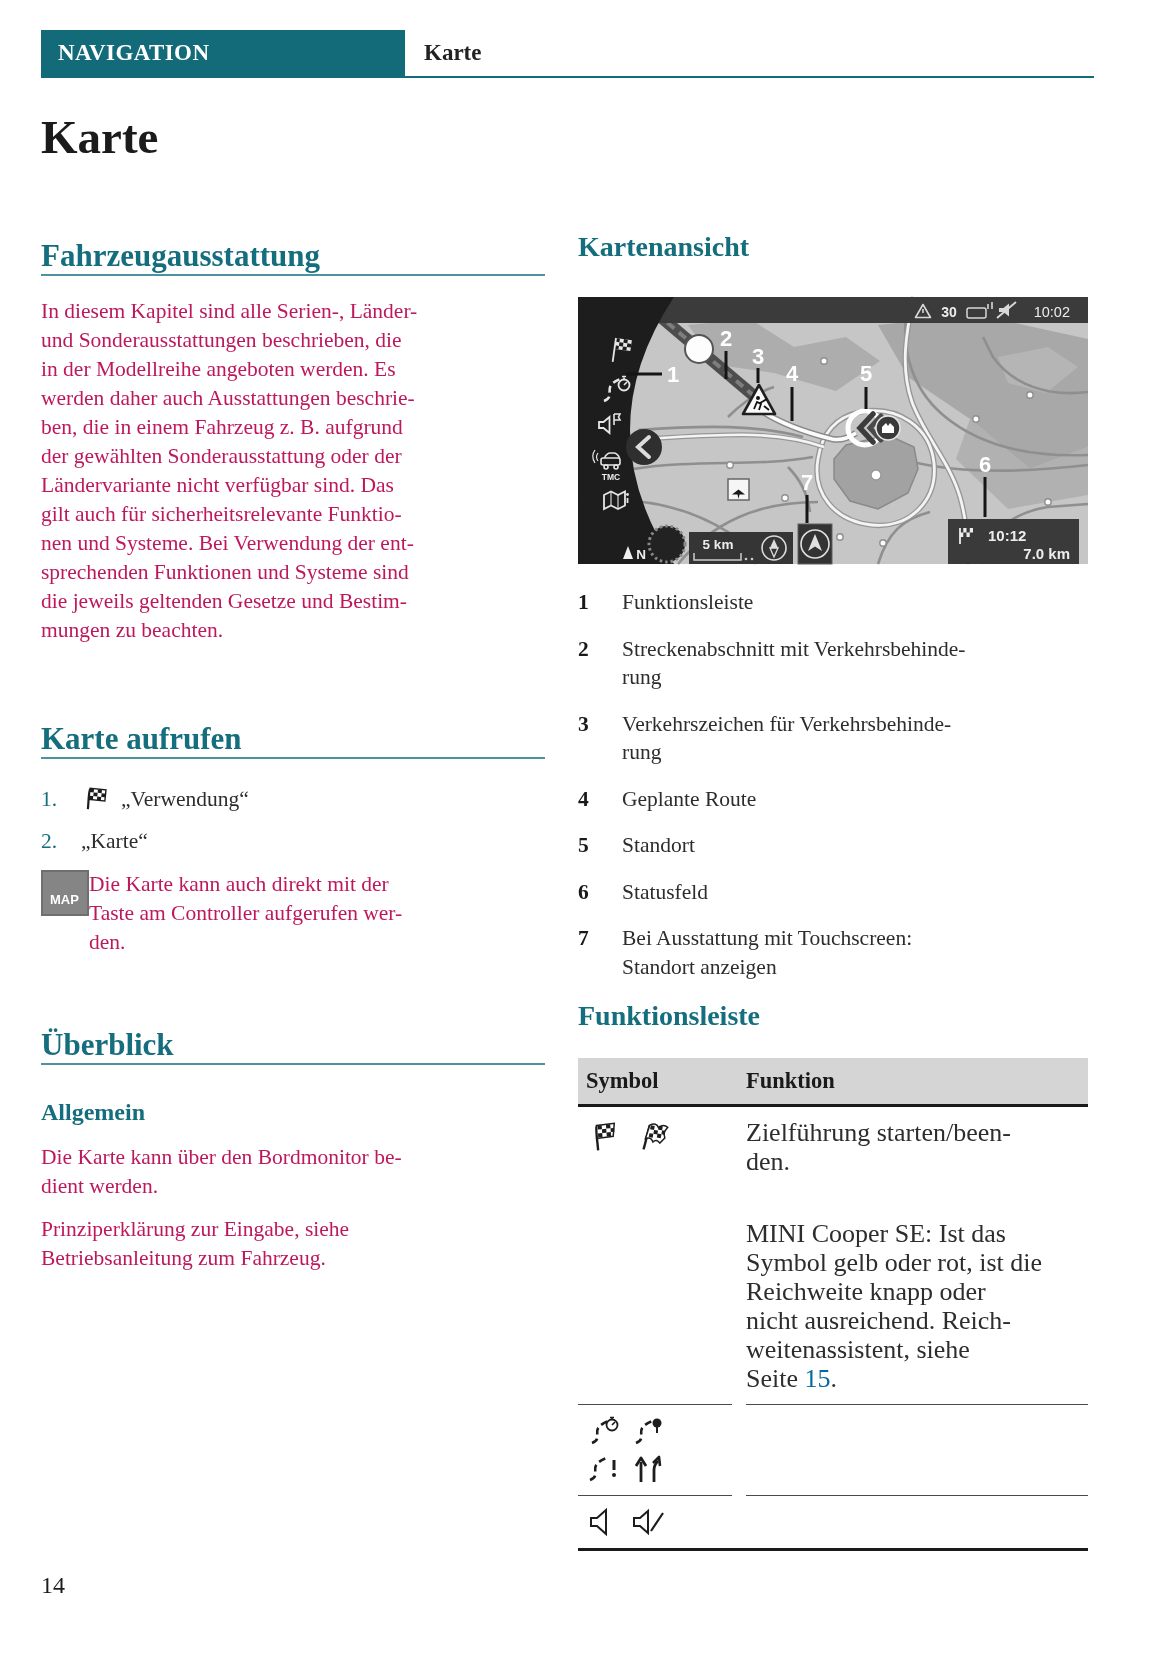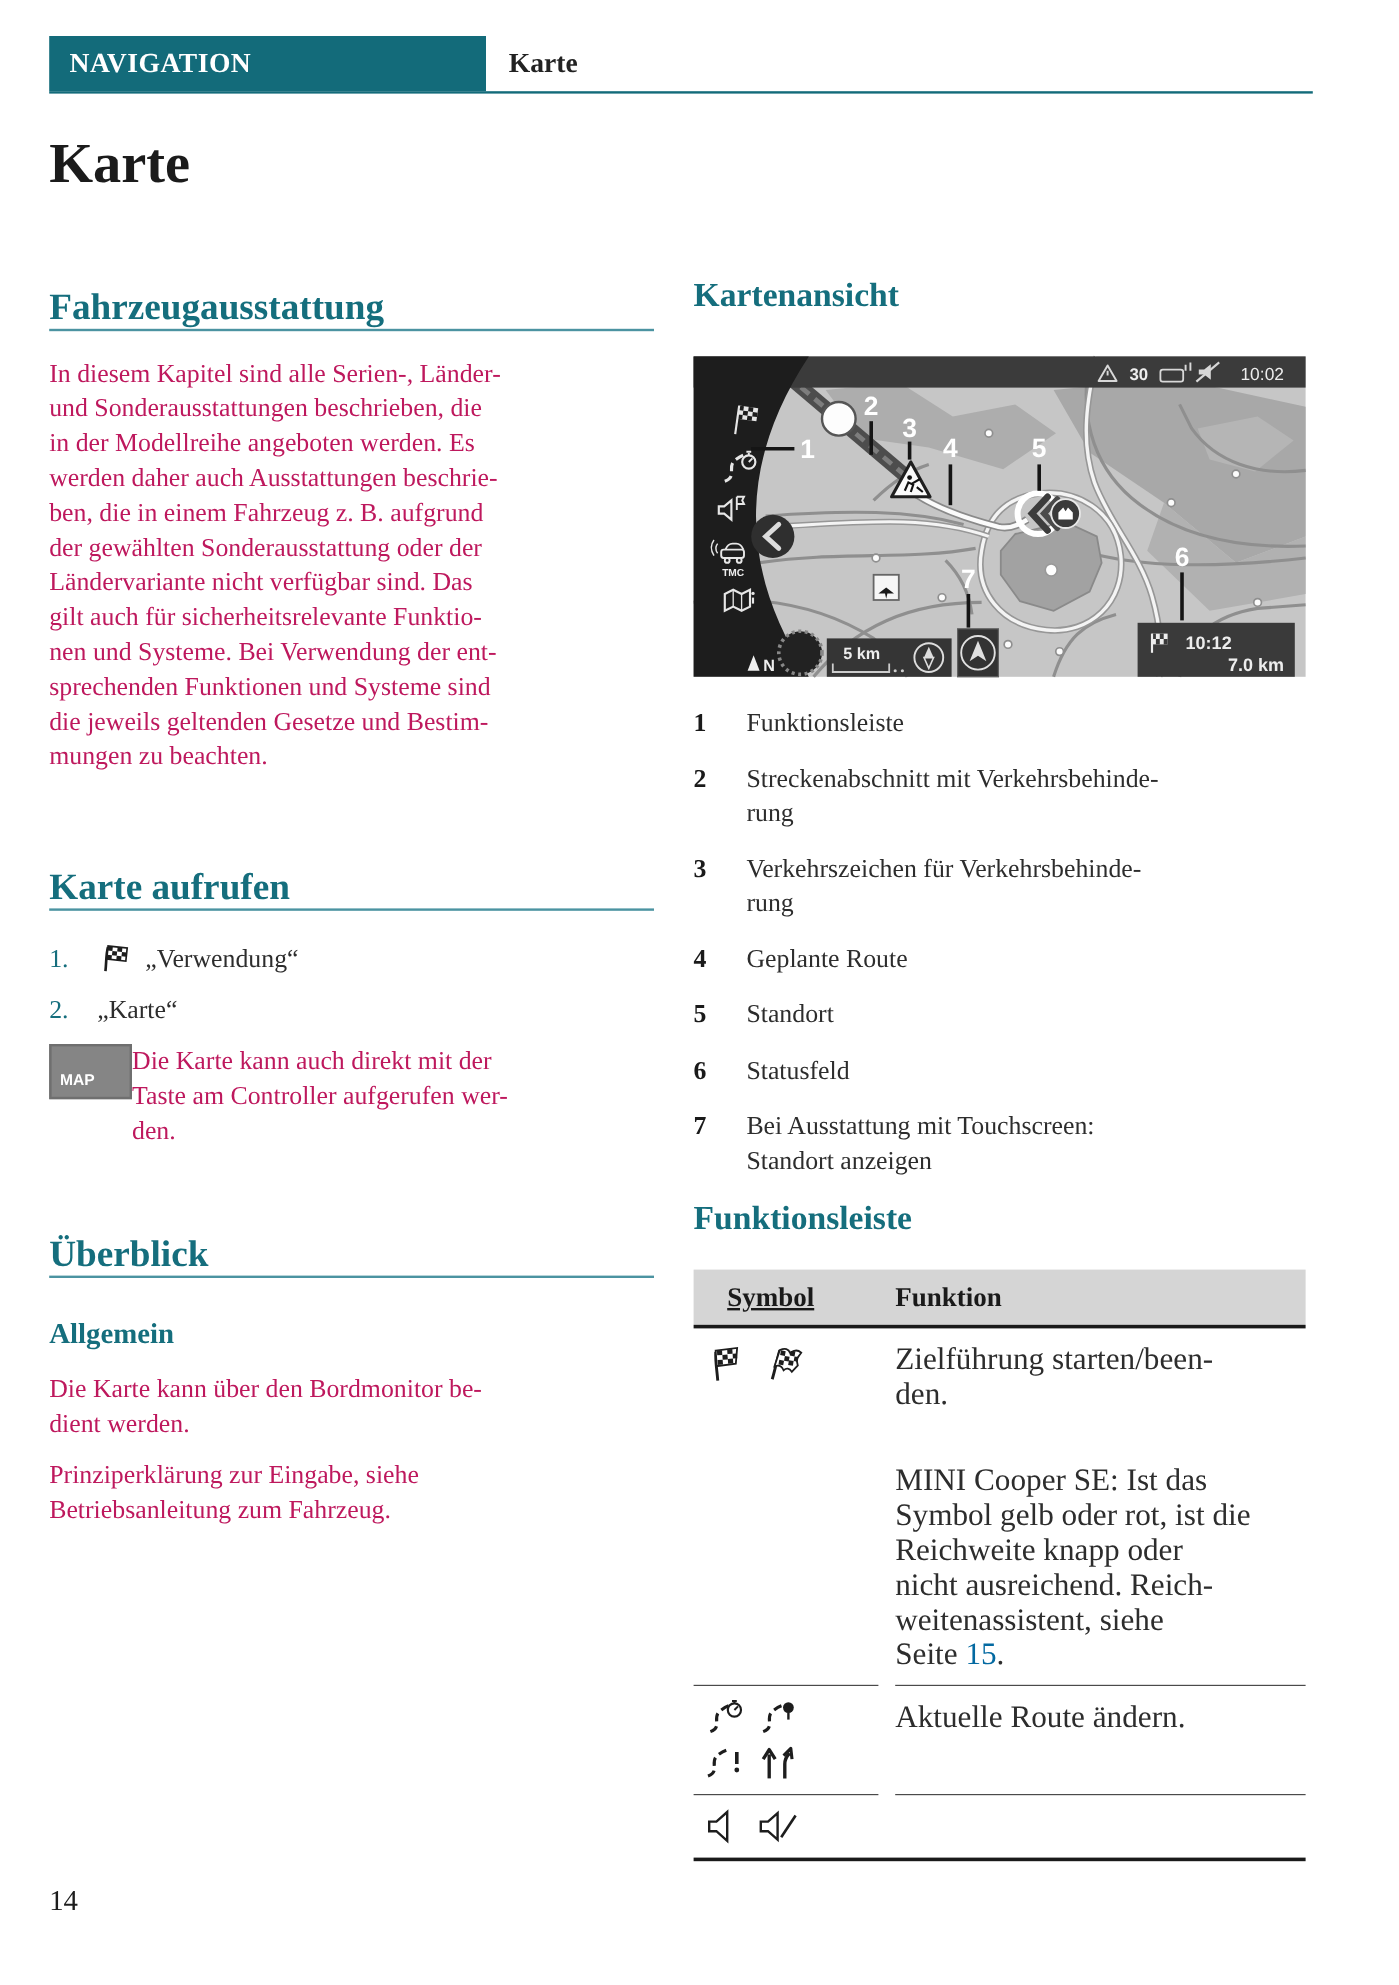--- a/index.html
+++ b/index.html
@@ -25,37 +25,37 @@
   h2.sub{font-size:28px;line-height:34px;margin:0;color:#156e7d;font-weight:bold;}
   h3.minor{font-size:24px;line-height:30px;margin:0;color:#156e7d;font-weight:bold;}
 
   p.body{font-size:21.5px;line-height:29px;margin:0;white-space:pre-line;color:#be185d;}
 
   .steps{margin-top:24px;}
   .step{display:flex;align-items:center;height:32px;margin-bottom:10px;font-size:21.5px;}
   .step-num{color:#156e7d;width:40px;flex:none;}
   .step-icon{width:40px;flex:none;display:flex;align-items:center;}
   .note{display:flex;margin-top:13px;}
-  .map-key{flex:none;width:69px;height:46px;background:#858585;border:2px solid #6f6f6f;
+  .map-key{flex:none;width:48px;height:46px;background:#858585;border:2px solid #6f6f6f;
            box-sizing:border-box;display:flex;align-items:flex-end;
            font-family:"Liberation Sans",sans-serif;font-size:13px;font-weight:bold;color:#fff;
            padding:0 0 7px 7px;}
   .note-text{margin:0 0 0 13px;}
 
   
   .legend{margin-top:24px;}
   .legend-row{display:flex;margin-bottom:18px;font-size:21.5px;line-height:28.5px;}
   .legend-num{width:44px;flex:none;font-weight:bold;color:#1a1a1a;}
   .legend-text{white-space:pre-line;}
 
   
   .fl-table{margin-top:25px;}
   .fl-head{display:grid;grid-template-columns:154px 1fr;column-gap:14px;background:#d5d5d5;
            font-size:22.5px;font-weight:bold;color:#1a1a1a;padding:10px 0;}
-  .fl-head span:first-child{padding-left:28px;text-decoration:underline;}
+  .fl-head span:first-child{padding-left:8px;}
   .fl-thick{border-top:3px solid #1a1a1a;}
   .fl-row{display:grid;grid-template-columns:154px 1fr;column-gap:14px;padding:11px 0;}
   .fl-sym{display:flex;flex-wrap:wrap;gap:8px 12px;align-content:flex-start;padding-left:10px;box-sizing:border-box;width:120px;}
   .fl-fun p{font-size:26px;line-height:29px;margin:0;white-space:pre-line;}
   .fl-fun p + p{margin-top:14px;}
   .fl-sep{display:grid;grid-template-columns:154px 1fr;column-gap:14px;}
   .fl-sep i{display:block;border-top:1.5px solid #4a4a4a;}
   .plink{color:#0369a1;text-decoration:none;cursor:pointer;}
 
   .page-number{position:absolute;left:41px;top:1572px;font-size:24px;color:#1d1d1d;}
@@ -440,23 +440,20 @@
             <path d="M26,6 v10" stroke="#1d1d1d" stroke-width="3"></path>
             <circle cx="26" cy="21" r="2" fill="#1d1d1d"></circle>
           </svg>
           <svg width="32" height="30" viewBox="0 0 32 30">
             <path d="M9,28 V8" stroke="#1d1d1d" stroke-width="2.8" fill="none"></path>
             <path d="M4,12 L9,4 L14,12" stroke="#1d1d1d" stroke-width="2.8" fill="none" stroke-linejoin="round"></path>
             <path d="M22,28 V16 C22,11 24,9 26,7" stroke="#1d1d1d" stroke-width="2.8" fill="none"></path>
             <path d="M21,9 L27,3 L28,12" stroke="#1d1d1d" stroke-width="2.6" fill="none" stroke-linejoin="round"></path>
           </svg>
         </div>
-        <div class="fl-fun">
-          <p>Aktuelle Route ändern.</p>
-        </div>
       </div>
 
       <div class="fl-sep">
           <i></i>
           <i></i>
         </div>
 
       <div class="fl-row">
         <div class="fl-sym">
           <svg width="32" height="30" viewBox="0 0 32 30">

